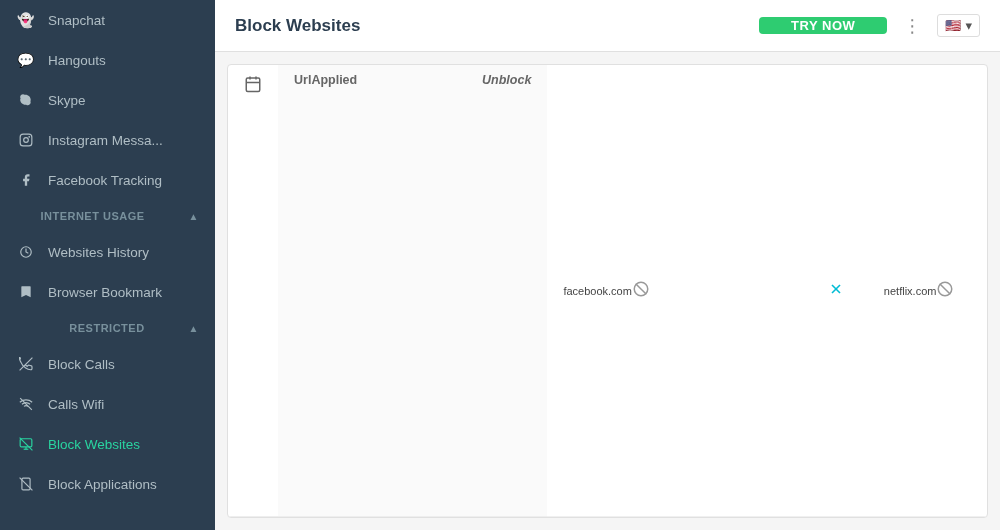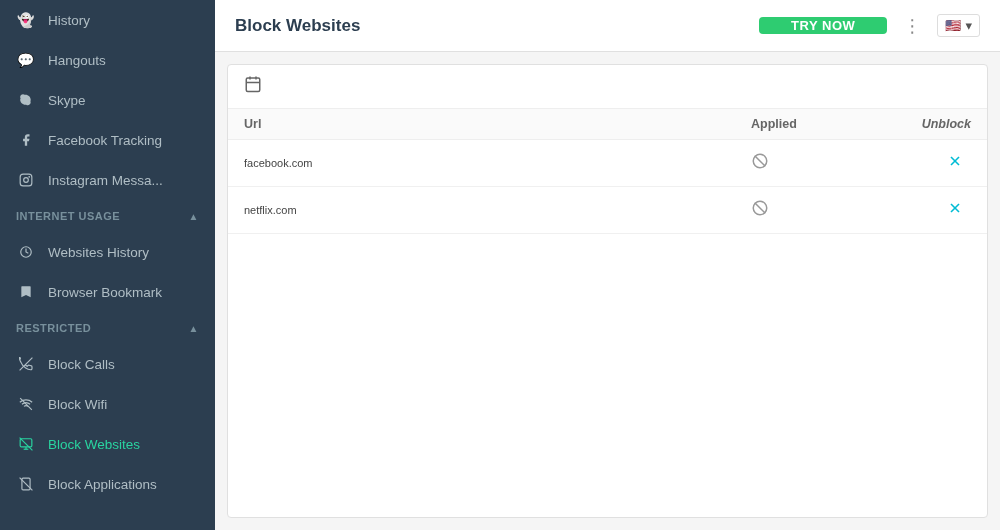--- a/index.html
+++ b/index.html
@@ -27,21 +27,21 @@
       font-size: 13.5px;
       color: #b0bec5;
       gap: 12px;
       transition: background 0.15s;
     }
     .sidebar-item.active { color: #29d4a0; }
 
     .sidebar-section {
       display: flex;
       align-items: center;
-      justify-content: space-between;
+      justify-content: flex-end;
       padding: 10px 16px;
       font-size: 11px;
       font-weight: 700;
       color: #78909c;
       letter-spacing: 0.5px;
       text-transform: uppercase;
       gap: 44px;
     }
     .sidebar-section .chevron {
       font-size: 10px;
@@ -122,21 +122,21 @@
     }
 
     .content-area {
       flex: 1;
       background: #fff;
       margin: 12px;
       border-radius: 4px;
       border: 1px solid #e0e0e0;
       overflow: hidden;
       display: flex;
-      flex-direction: column;
+      flex-direction: row;
     }
 
     .content-toolbar {
       padding: 10px 16px;
       border-bottom: 1px solid #eee;
     }
 
     .calendar-icon {
       font-size: 18px;
       color: #666;
@@ -182,52 +182,52 @@
 
     .unblock-col { text-align: right; font-style: italic; }
   </style>
 </head>
 <body>
 
 <nav class="sidebar">
 
   <div class="sidebar-item">
     <span class="icon-circle">👻</span>
-    <span>History</span>
+    <span>Snapchat</span>
   </div>
   <div class="sidebar-item">
     <span class="icon-circle">💬</span>
     <span>Hangouts</span>
   </div>
   <div class="sidebar-item">
     <span class="icon-circle">
       <svg width="14" height="14" viewBox="0 0 24 24" fill="#b0bec5">
           <path d="M20.04 13.34c.05-.44.08-.89.08-1.34 0-4.97-4.03-9-9-9-.45 0-.9.03-1.34.08C8.9 2.28 8 2 7 2 4.24 2 2 4.24 2 7c0 1 .28 1.9.74 2.66C2.28 10.1 2 10.55 2 11.07c0 4.97 4.03 9 9 9 .45 0 .9-.03 1.34-.08C13.1 20.48 14 21 15 21c2.76 0 5-2.24 5-5 0-1-.28-1.9-.74-2.66z"></path>
         </svg>
     </span>
     <span>Skype</span>
-  </div>
-  <div class="sidebar-item">
-    <span class="icon-circle">
-      <svg width="14" height="14" viewBox="0 0 24 24" fill="#b0bec5">
-          <path d="M18 2h-3a5 5 0 00-5 5v3H7v4h3v8h4v-8h3l1-4h-4V7a1 1 0 011-1h3z"></path>
-        </svg>
-    </span>
-    <span>Facebook Tracking</span>
   </div>
   <div class="sidebar-item">
     <span class="icon-circle">
       <svg width="14" height="14" viewBox="0 0 24 24" fill="#b0bec5">
           <rect x="2" y="2" width="20" height="20" rx="5" ry="5" stroke="#b0bec5" stroke-width="2" fill="none"></rect>
           <circle cx="12" cy="12" r="4" stroke="#b0bec5" stroke-width="2" fill="none"></circle>
           <circle cx="17.5" cy="6.5" r="1.5" fill="#b0bec5"></circle>
         </svg>
     </span>
     <span>Instagram Messa...</span>
   </div>
+  <div class="sidebar-item">
+    <span class="icon-circle">
+      <svg width="14" height="14" viewBox="0 0 24 24" fill="#b0bec5">
+          <path d="M18 2h-3a5 5 0 00-5 5v3H7v4h3v8h4v-8h3l1-4h-4V7a1 1 0 011-1h3z"></path>
+        </svg>
+    </span>
+    <span>Facebook Tracking</span>
+  </div>
 
   <div class="sidebar-section">
     <span>INTERNET USAGE</span>
     <span class="chevron">▲</span>
   </div>
   <div class="sidebar-item">
     <span class="icon-circle">
       <svg width="14" height="14" viewBox="0 0 24 24" fill="none" stroke="#b0bec5" stroke-width="2">
           <circle cx="12" cy="12" r="9"></circle>
           <polyline points="12 6 12 12 16 14"></polyline>
@@ -257,21 +257,21 @@
     </span>
     <span>Block Calls</span>
   </div>
   <div class="sidebar-item">
     <span class="icon-circle">
       <svg width="14" height="14" viewBox="0 0 24 24" fill="none" stroke="#b0bec5" stroke-width="2">
           <path d="M5 12.55a11 11 0 0114.08 0M1.42 9a16 16 0 0121.16 0M8.53 16.11a6 6 0 016.95 0M12 20h.01"></path>
           <line x1="2" y1="2" x2="22" y2="22" stroke="#b0bec5"></line>
         </svg>
     </span>
-    <span>Block Wifi</span>
+    <span>Calls Wifi</span>
   </div>
   <div class="sidebar-item active" style="color: #29d4a0;">
     <span class="icon-circle">
       <svg width="14" height="14" viewBox="0 0 24 24" fill="none" stroke="#29d4a0" stroke-width="2">
           <rect x="2" y="3" width="20" height="14" rx="2"></rect>
           <line x1="8" y1="21" x2="16" y2="21"></line>
           <line x1="12" y1="17" x2="12" y2="21"></line>
           <line x1="1" y1="1" x2="23" y2="23" stroke="#29d4a0"></line>
         </svg>
     </span>

